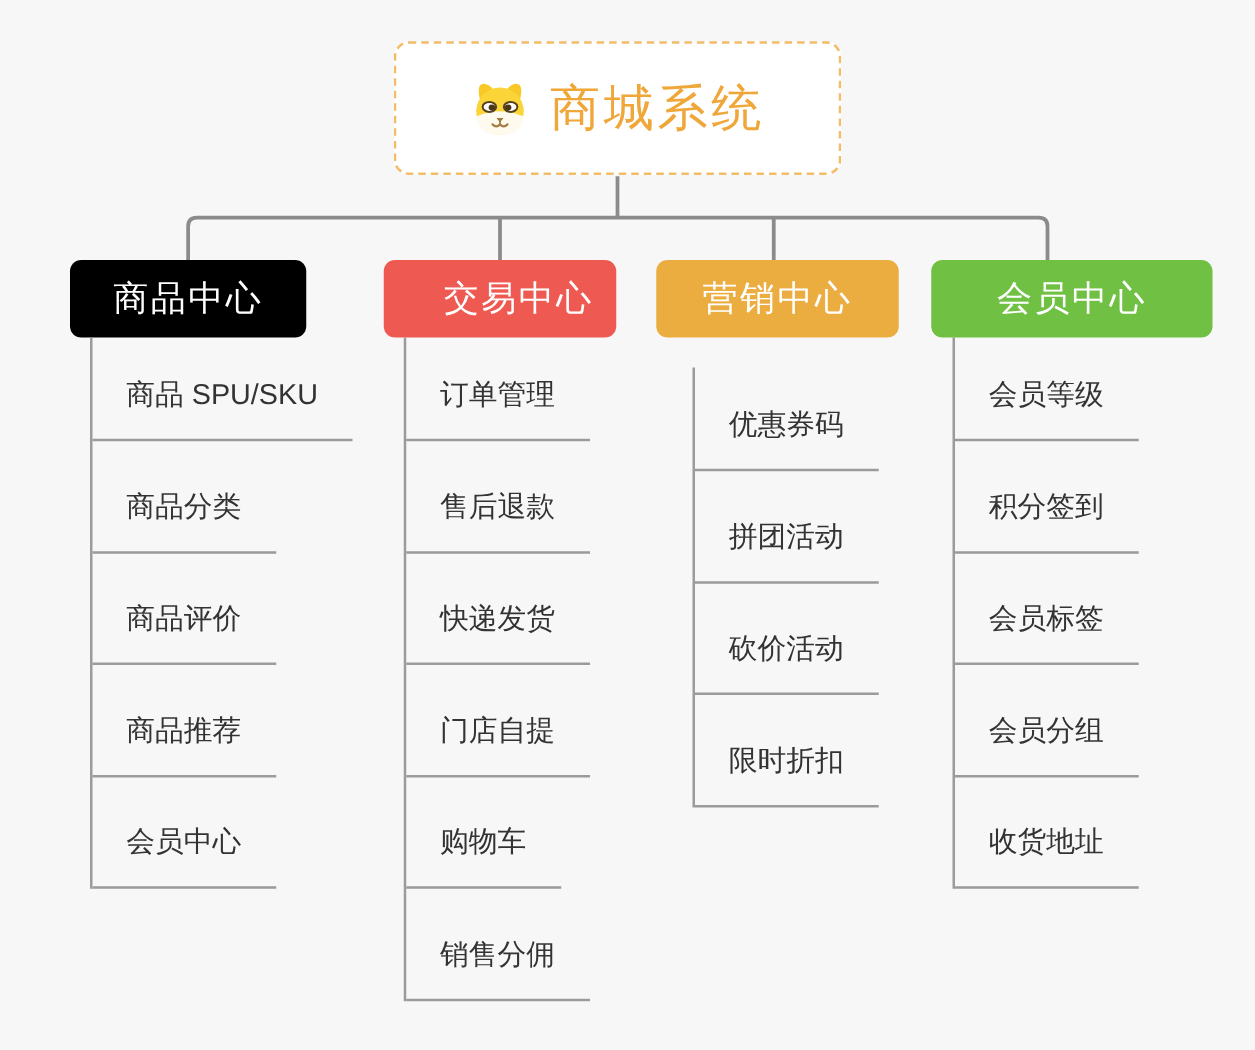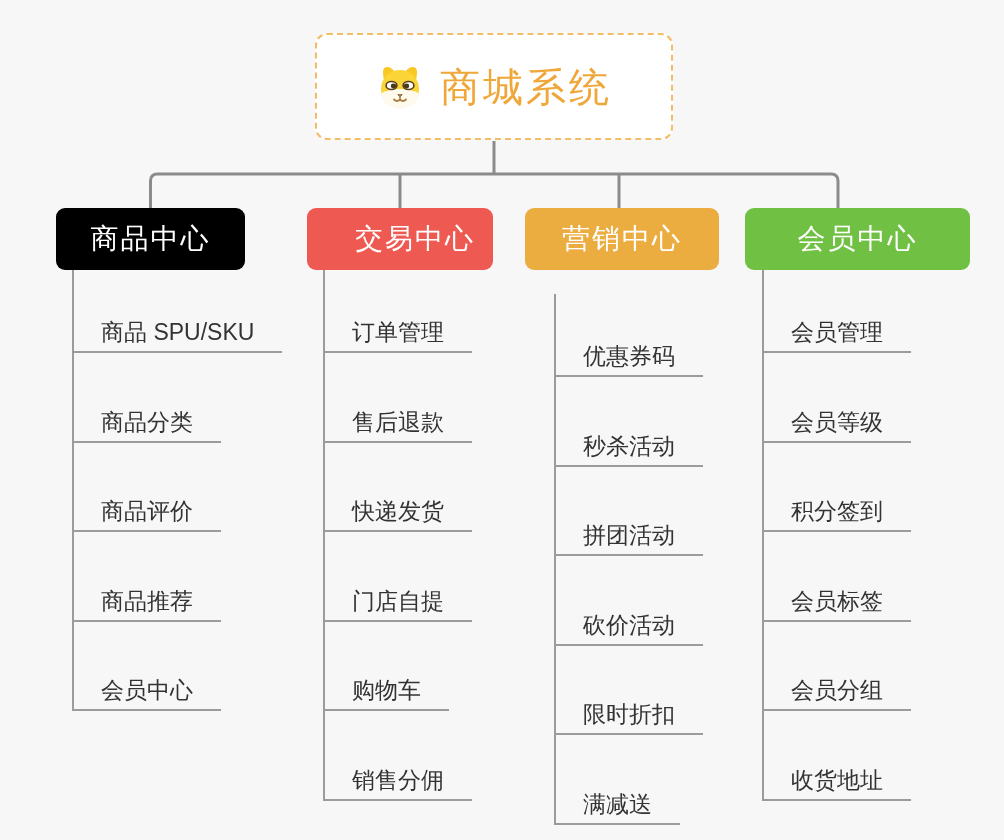--- a/index.html
+++ b/index.html
@@ -77,21 +77,21 @@
   .col-0 { left:72px; }
   .col-1 { left:323px; }
   .col-2 { left:554px;margin-top:24px; }
   .col-3 { left:762px; }
   .leaf {
     box-sizing:border-box;
     height:89.6px;
     width:max-content;
     display:flex;
     align-items:flex-end;
-    padding:0 28px 7px 27px;
+    padding:0 28px 24px 27px;
     border-bottom:2px solid #9b9b9b;
     font-size:23px;
     color:#333333;
     line-height:1;
     white-space:nowrap;
   }
   .leaf:first-child { height:83px; }
 </style>
 </head>
 <body>
@@ -148,29 +148,26 @@
     <div class="leaf">订单管理</div>
     <div class="leaf">售后退款</div>
     <div class="leaf">快递发货</div>
     <div class="leaf">门店自提</div>
     <div class="leaf">购物车</div>
     <div class="leaf">销售分佣</div>
   </div>
 
   <div class="col col-2">
     <div class="leaf">优惠券码</div>
-    <div class="leaf">秒杀活动</div>
     <div class="leaf">拼团活动</div>
     <div class="leaf">砍价活动</div>
     <div class="leaf">限时折扣</div>
-    <div class="leaf">满减送</div>
   </div>
 
   <div class="col col-3">
-    <div class="leaf">会员管理</div>
     <div class="leaf">会员等级</div>
     <div class="leaf">积分签到</div>
     <div class="leaf">会员标签</div>
     <div class="leaf">会员分组</div>
     <div class="leaf">收货地址</div>
   </div>
 
 </div>
 
 </body></html>

